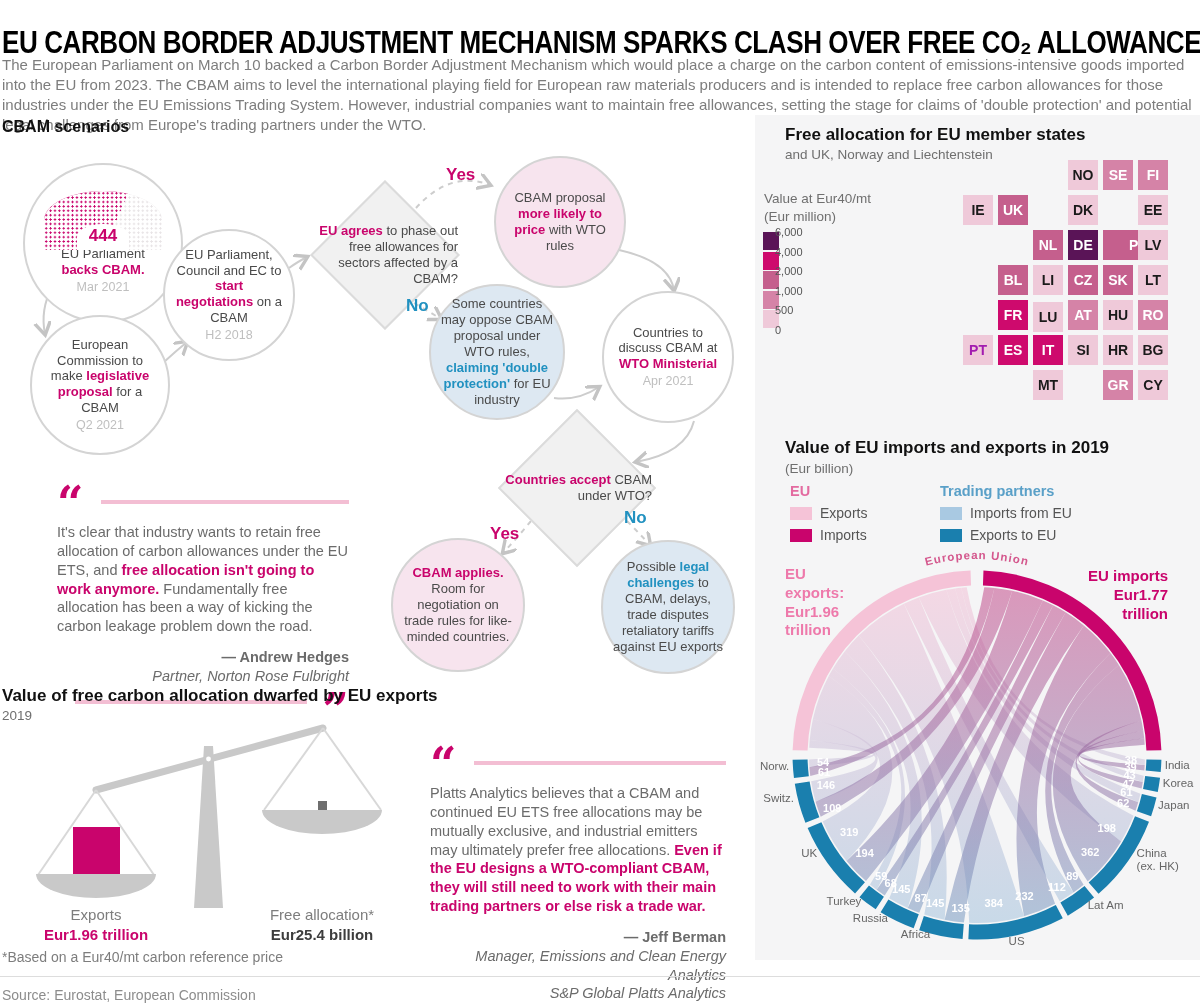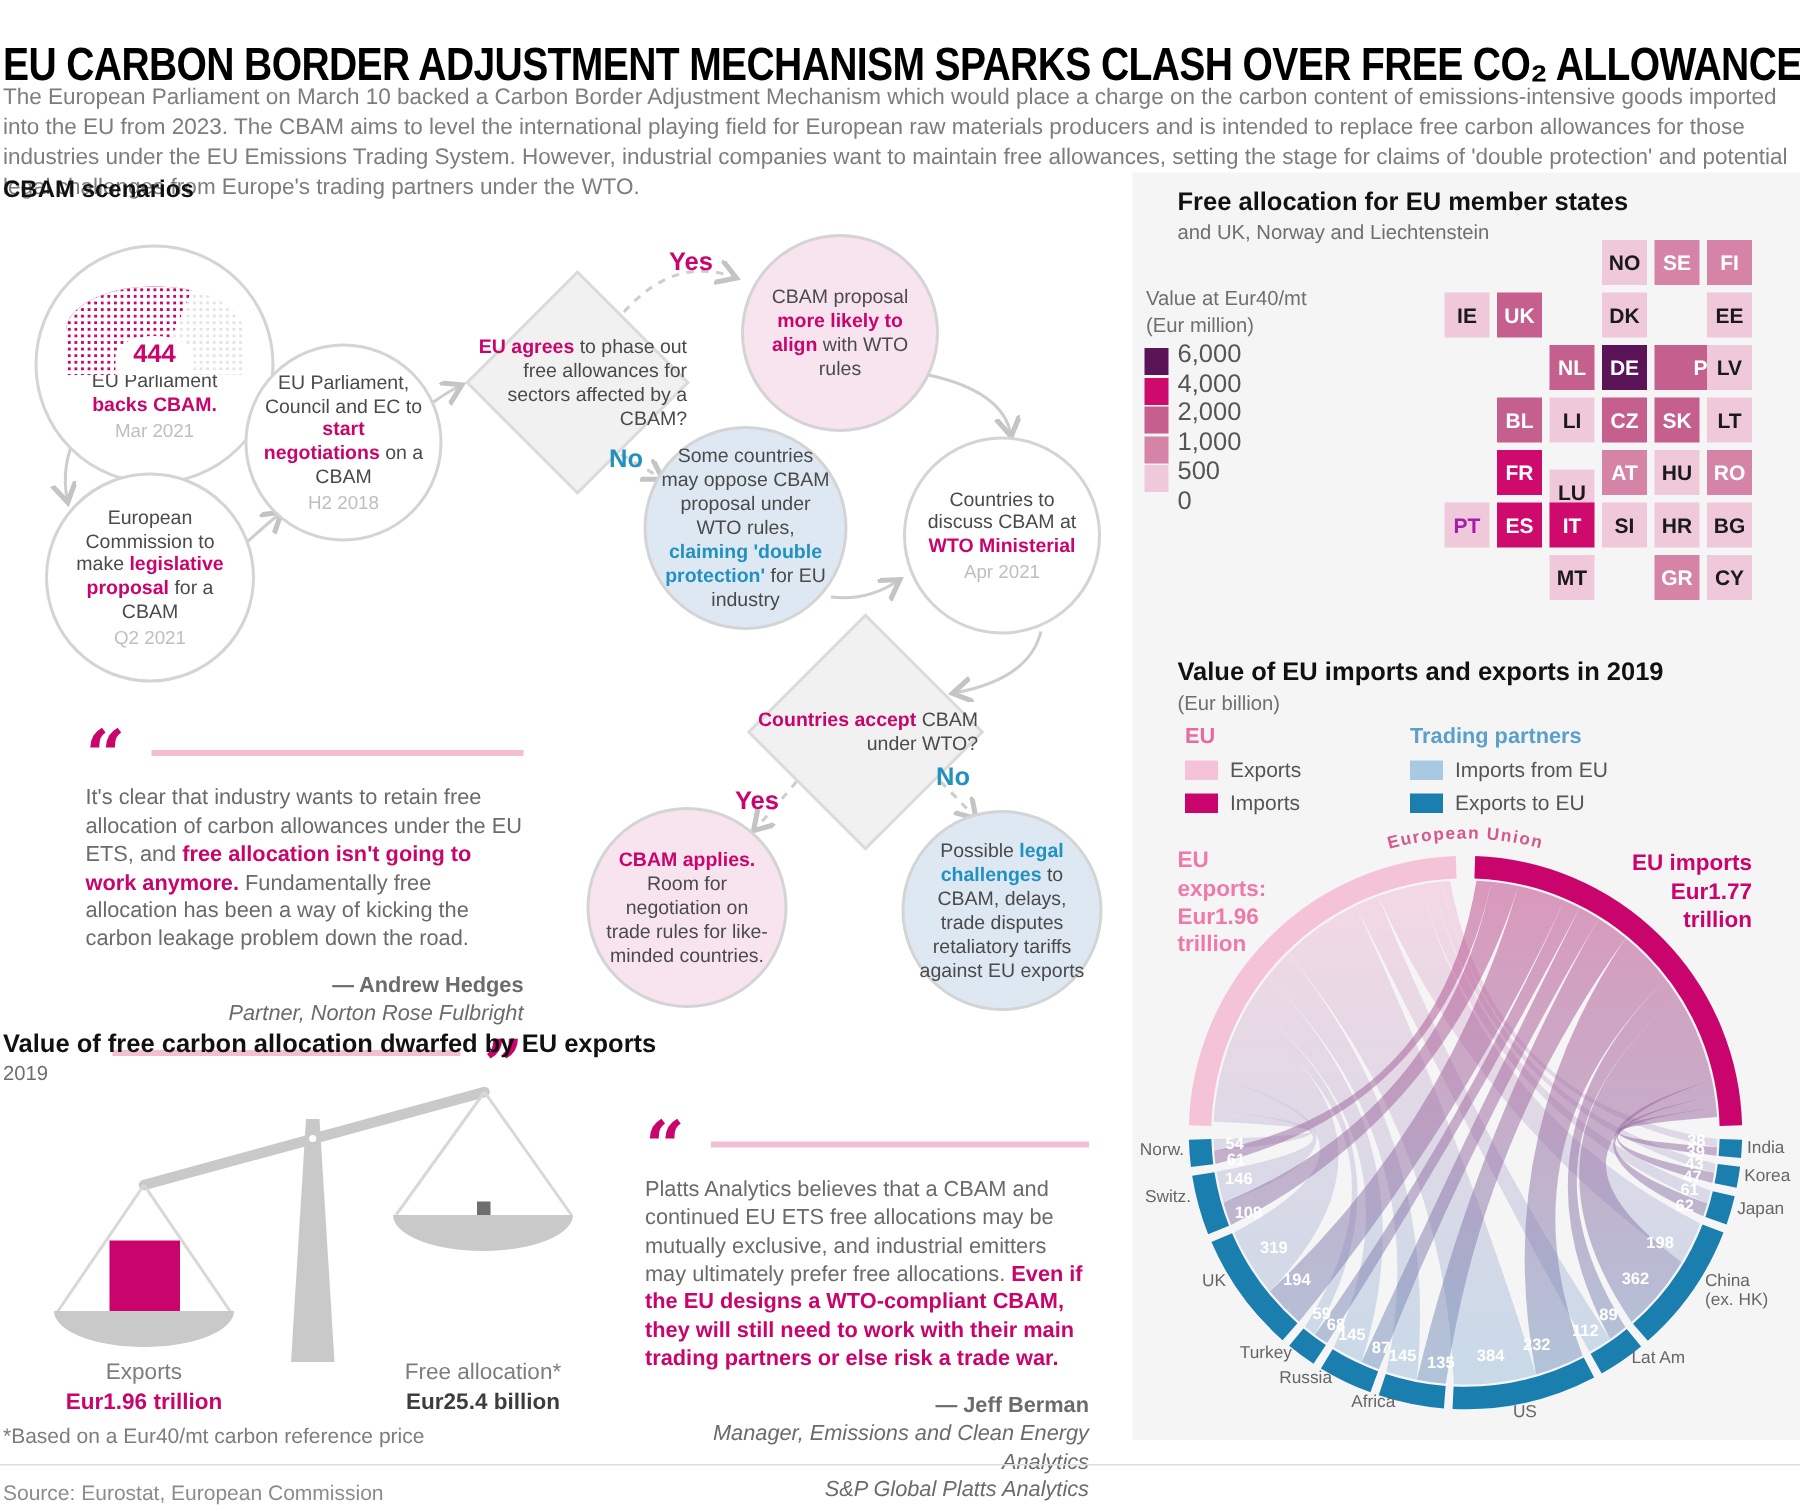--- a/index.html
+++ b/index.html
@@ -45,21 +45,21 @@
   .qtext{position:relative;padding-top:36px;margin:0;}
   .qattrib{text-align:right;margin-top:12px;}
   .qname{font-weight:bold;}
   .qrole{font-style:italic;}
   .qbottom{position:relative;height:34px;}
   
   #panel{position:absolute;left:755px;top:115px;width:445px;height:845px;background:#f5f5f6;}
   .tile{position:absolute;width:30px;height:30px;display:flex;align-items:center;justify-content:center;
         font-size:14px;font-weight:bold;}
   .al-sw{position:absolute;left:8px;width:16px;height:18px;}
-  .al-lb{position:absolute;left:30px;font-size:17px;color:#555;}
+  .al-lb{position:absolute;left:20px;font-size:11px;color:#555;}
   .cl-h{font-weight:bold;font-size:14.5px;margin-bottom:6px;}
   .cl-row{display:flex;align-items:center;margin-bottom:6px;font-size:14px;color:#555;}
   .cl-sw{width:22px;height:13px;margin-right:8px;flex:none;}
   .chord-side{position:absolute;font-size:15px;font-weight:bold;line-height:1.25;}
   
   .scale-label{position:absolute;width:150px;text-align:center;font-size:15px;color:#7d7d7d;line-height:1.3;}
   .scale-val-m{color:#c9046c;font-weight:bold;}
   .scale-val-d{color:#3d3d3d;font-weight:bold;}
   #footnote{position:absolute;left:2px;top:949px;font-size:14px;color:#7d7d7d;}
   #divider{position:absolute;left:0;top:976px;width:1200px;border-top:1px solid #ddd;}
@@ -115,21 +115,21 @@
     <p><span>EU Parliament, Council and EC to </span><span class="mag">start negotiations</span><span> on a CBAM</span></p>
     <div class="date">H2 2018</div>
   </div>
 
   <div class="diamond" style="left:332px;top:202px;width:106px;height:106px;"></div>
   <div class="diamond-text" style="left:312px;top:207px;width:146px;height:96px;">
     <p style="margin:0;"><span class="mag">EU agrees</span><span> to phase out free allowances for sectors affected by a CBAM?</span></p>
   </div>
 
   <div class="fc-circle fc-pink" style="left:494px;top:156px;width:132px;height:132px;">
-    <p><span>CBAM proposal </span><span class="mag">more likely to align</span><span> with WTO rules</span></p>
+    <p><span>CBAM proposal </span><span class="mag">more likely to price</span><span> with WTO rules</span></p>
   </div>
 
   <div class="fc-circle fc-blue" style="left:429px;top:284px;width:136px;height:136px;">
     <p><span>Some countries may oppose CBAM proposal under WTO rules, </span><span class="blu">claiming 'double protection'</span><span> for EU industry</span></p>
   </div>
 
   <div class="fc-circle" style="left:602px;top:291px;width:132px;height:132px;">
     <p><span>Countries to discuss CBAM at </span><span class="mag">WTO Ministerial</span></p>
     <div class="date">Apr 2021</div>
   </div>
@@ -242,21 +242,21 @@
         <div class="tile" style="left: 278px; top: 115px; background: rgb(197, 95, 141); color: rgb(255, 255, 255);">NL</div>
         <div class="tile" style="left: 313px; top: 115px; background: rgb(90, 20, 87); color: rgb(255, 255, 255);">DE</div>
         <div class="tile" style="left: 348px; top: 115px; background: rgb(197, 95, 141); color: rgb(255, 255, 255); padding-left: 20px;">PL</div>
         <div class="tile" style="left: 383px; top: 115px; background: rgb(239, 201, 217); color: rgb(26, 26, 26);">LV</div>
         <div class="tile" style="left: 243px; top: 150px; background: rgb(197, 95, 141); color: rgb(255, 255, 255);">BL</div>
         <div class="tile" style="left: 278px; top: 150px; background: rgb(239, 201, 217); color: rgb(26, 26, 26);">LI</div>
         <div class="tile" style="left: 313px; top: 150px; background: rgb(197, 95, 141); color: rgb(255, 255, 255);">CZ</div>
         <div class="tile" style="left: 348px; top: 150px; background: rgb(197, 95, 141); color: rgb(255, 255, 255);">SK</div>
         <div class="tile" style="left: 383px; top: 150px; background: rgb(239, 201, 217); color: rgb(26, 26, 26);">LT</div>
         <div class="tile" style="left: 243px; top: 185px; background: rgb(206, 10, 109); color: #ffffff;">FR</div>
-        <div class="tile" style="left: 278px; top: 198px; background: rgb(239, 201, 217); color: rgb(26, 26, 26);">LU</div>
+        <div class="tile" style="left: 278px; top: 187px; background: rgb(239, 201, 217); color: rgb(26, 26, 26);">LU</div>
         <div class="tile" style="left: 313px; top: 185px; background: rgb(213, 131, 167); color: rgb(255, 255, 255);">AT</div>
         <div class="tile" style="left: 348px; top: 185px; background: rgb(239, 201, 217); color: rgb(26, 26, 26);">HU</div>
         <div class="tile" style="left: 383px; top: 185px; background: rgb(213, 131, 167); color: rgb(255, 255, 255);">RO</div>
         <div class="tile" style="left: 208px; top: 220px; background: rgb(239, 201, 217); color: #a21caf;">PT</div>
         <div class="tile" style="left: 243px; top: 220px; background: rgb(206, 10, 109); color: rgb(255, 255, 255);">ES</div>
         <div class="tile" style="left: 278px; top: 220px; background: rgb(206, 10, 109); color: rgb(255, 255, 255);">IT</div>
         <div class="tile" style="left: 313px; top: 220px; background: rgb(239, 201, 217); color: rgb(26, 26, 26);">SI</div>
         <div class="tile" style="left: 348px; top: 220px; background: rgb(239, 201, 217); color: rgb(26, 26, 26);">HR</div>
         <div class="tile" style="left: 383px; top: 220px; background: rgb(239, 201, 217); color: rgb(26, 26, 26);">BG</div>
         <div class="tile" style="left: 278px; top: 255px; background: rgb(239, 201, 217); color: rgb(26, 26, 26);">MT</div>

